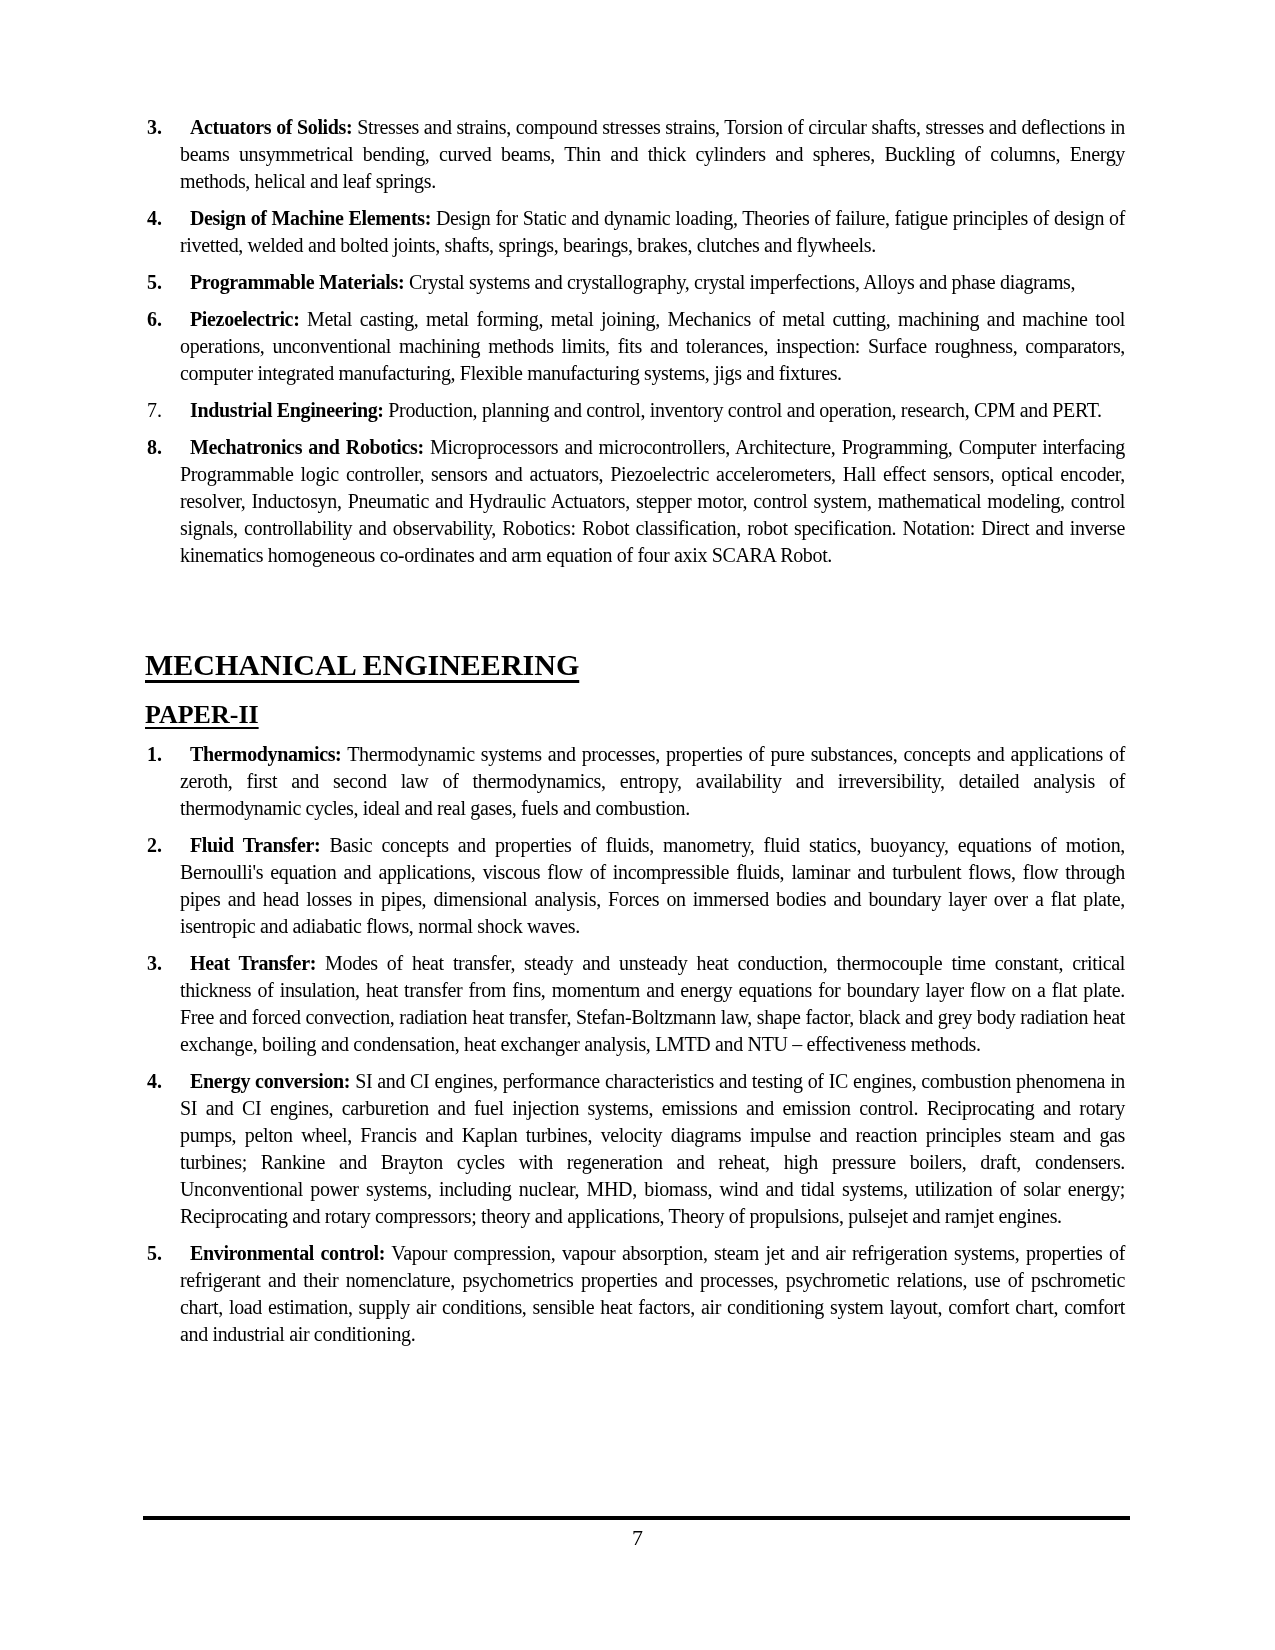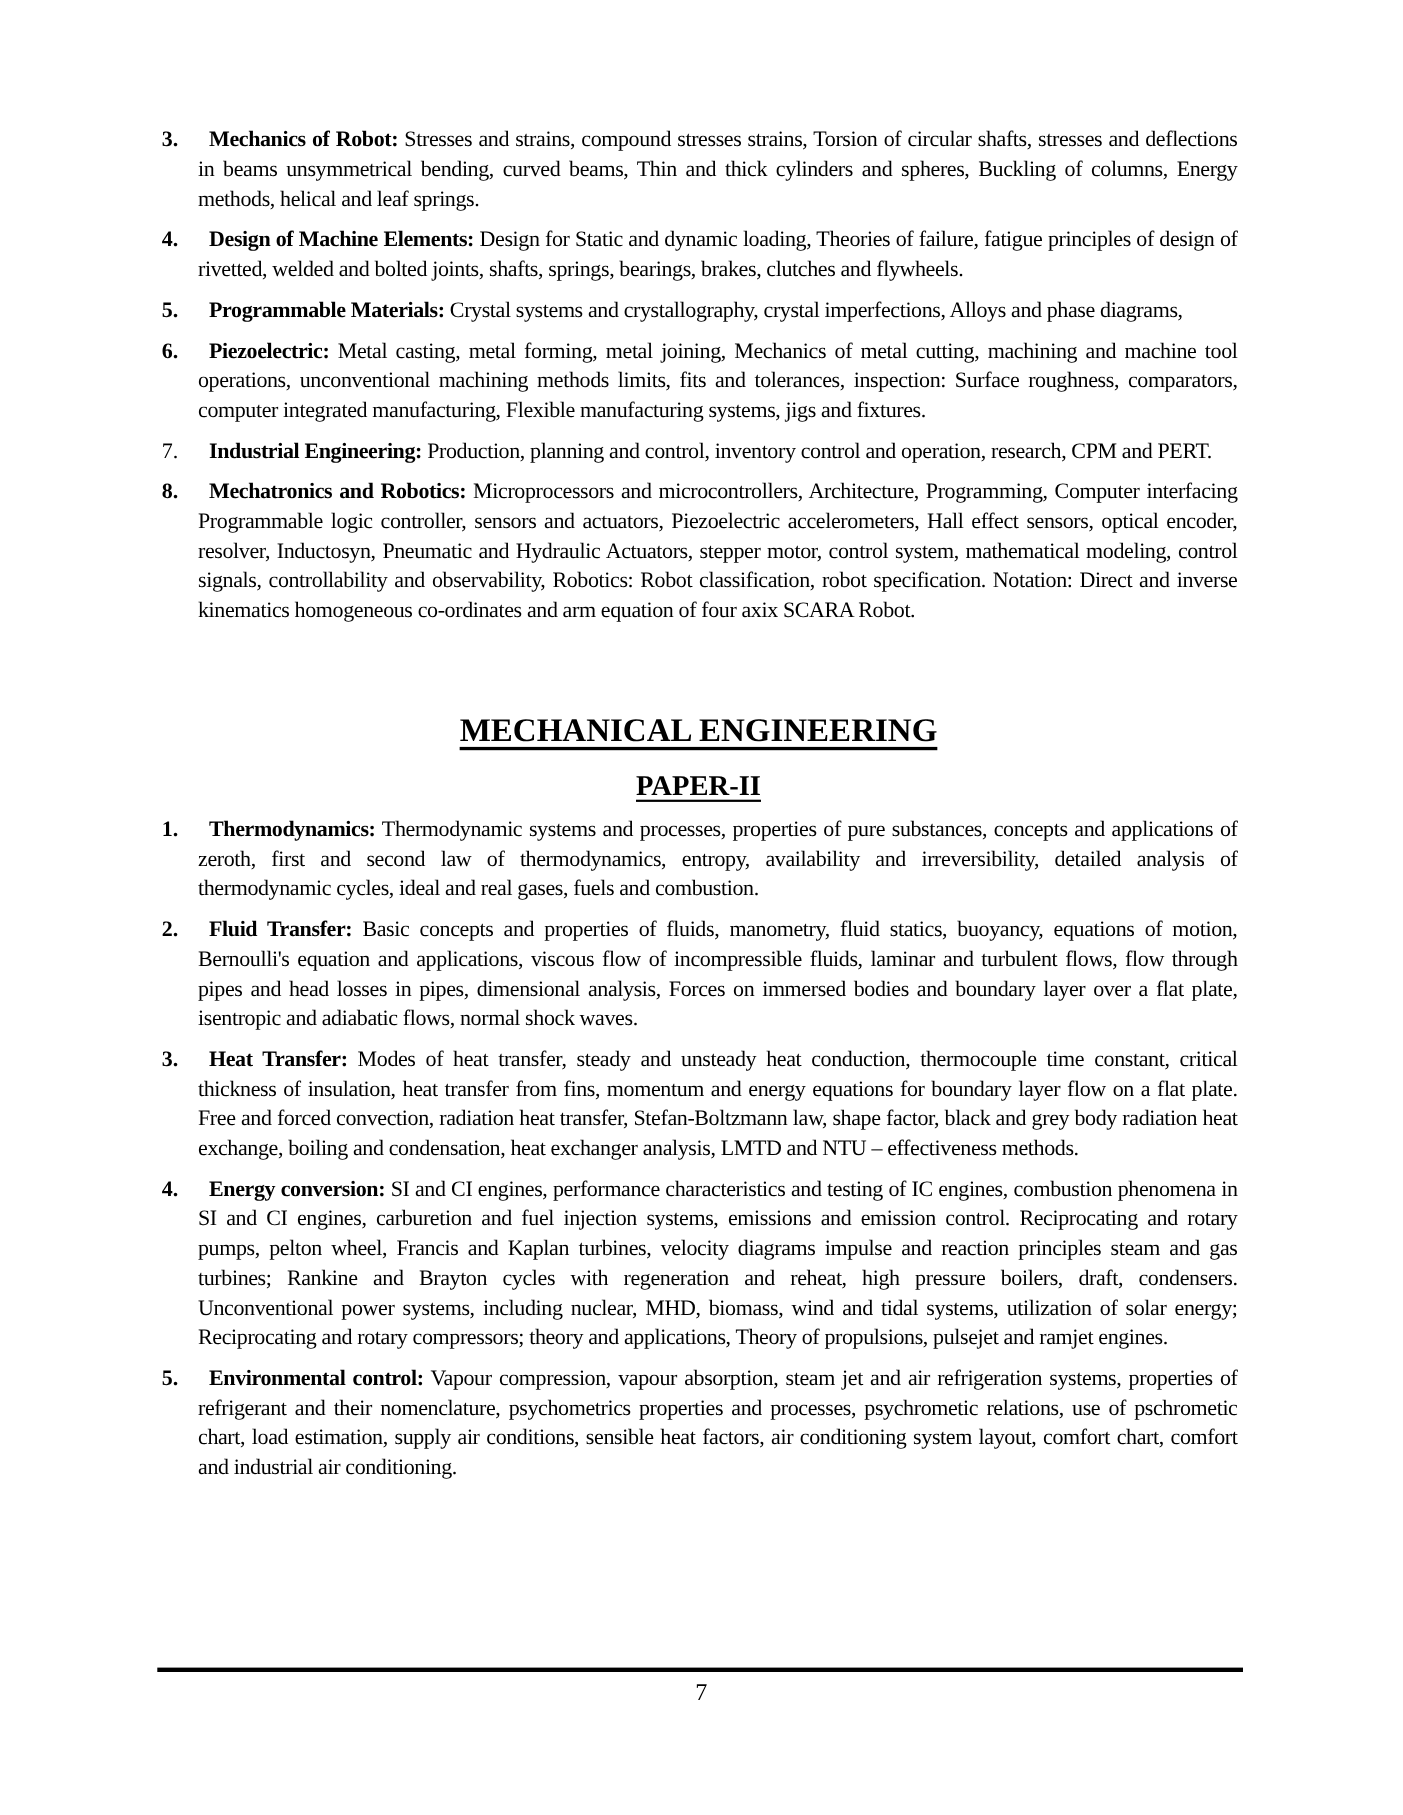--- a/index.html
+++ b/index.html
@@ -32,31 +32,30 @@
     left:2px; top:0;
     font-weight:bold;
     text-indent:0;
     letter-spacing:0;
   }
   .item .num.plain { font-weight:normal; }
   .item .label { font-weight:bold; }
   .item.sub { text-indent:0; }
   .h1 {
     margin:78px 0 0 0;
-    text-align:center;
+    text-align:left;
     font-size:30px;
     line-height:36px;
     font-weight:bold;
     text-decoration:underline;
     text-decoration-thickness:3px;
     text-underline-offset:5px;
   }
   .h2 {
     margin:16px 0 10px 0;
-    text-align:center;
     font-size:26px;
     line-height:32px;
     font-weight:bold;
     text-decoration:underline;
     text-decoration-thickness:2px;
     text-underline-offset:4px;
   }
   .footer-rule {
     position:absolute;
     left:143px; top:1516px;
@@ -73,21 +72,21 @@
   }
 </style>
 </head>
 <body>
 
 <div class="page">
   <div class="content">
 
     <div class="item">
       <span class="num">3.</span>
-      <span class="label">Mechanics of Robot:</span>
+      <span class="label">Actuators of Solids:</span>
       <span class="body">Stresses and strains, compound stresses strains, Torsion of circular shafts, stresses and deflections in beams unsymmetrical bending, curved beams, Thin and thick cylinders and spheres, Buckling of columns, Energy methods, helical and leaf springs.</span>
     </div>
 
     <div class="item">
       <span class="num">4.</span>
       <span class="label">Design of Machine Elements:</span>
       <span class="body">Design for Static and dynamic loading, Theories of failure, fatigue principles of design of rivetted, welded and bolted joints, shafts, springs, bearings, brakes, clutches and flywheels.</span>
     </div>
 
     <div class="item">

